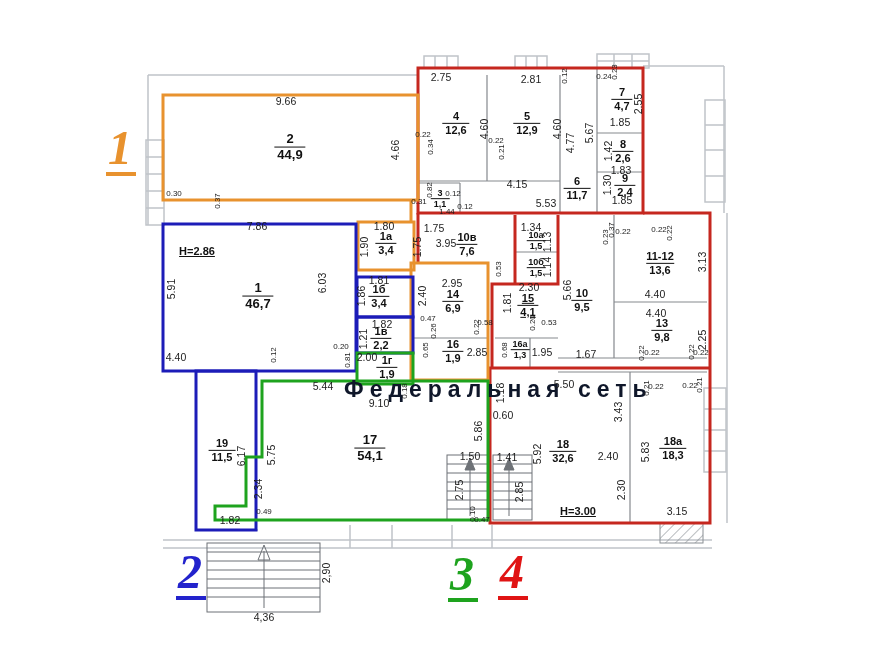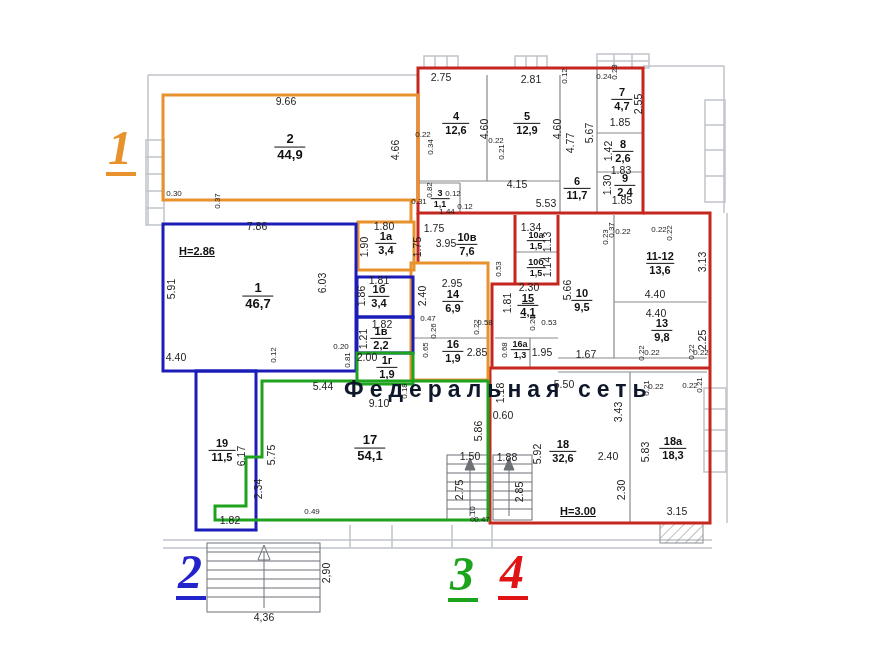--- a/index.html
+++ b/index.html
@@ -231,35 +231,35 @@
       <div class="dim v" style="left: 702px; top: 340px;">2.25</div>
       <div class="dim v s" style="left: 641px; top: 353px;">0.22</div>
       <div class="dim s" style="left: 652px; top: 352px;">0.22</div>
       <div class="dim v s" style="left: 691px; top: 352px;">0.22</div>
       <div class="dim s" style="left: 701px; top: 352px;">0.22</div>
       <div class="dim" style="left: 323px; top: 386px;">5.44</div>
       <div class="dim" style="left: 379px; top: 403px;">9.10</div>
       <div class="dim v" style="left: 271px; top: 455px;">5.75</div>
       <div class="dim v" style="left: 241px; top: 456px;">6.17</div>
       <div class="dim v" style="left: 258px; top: 489px;">2.34</div>
-      <div class="dim s" style="left: 264px; top: 511px; margin-left: 48px;">0.49</div>
+      <div class="dim s" style="left: 264px; top: 511px;">0.49</div>
       <div class="dim" style="left: 230px; top: 520px;">1.82</div>
       <div class="dim v" style="left: 478px; top: 431px;">5.86</div>
       <div class="dim" style="left: 470px; top: 456px;">1.50</div>
       <div class="dim v" style="left: 459px; top: 490px;">2.75</div>
       <div class="dim v s" style="left: 472px; top: 514px;">0.10</div>
       <div class="dim s" style="left: 482px; top: 519px;">0.47</div>
       <div class="dim" style="left: 564px; top: 384px;">5.50</div>
       <div class="dim v" style="left: 500px; top: 393px;">1.18</div>
       <div class="dim" style="left: 503px; top: 415px;">0.60</div>
       <div class="dim v" style="left: 618px; top: 412px;">3.43</div>
       <div class="dim v" style="left: 537px; top: 454px;">5.92</div>
       <div class="dim" style="left: 608px; top: 456px;">2.40</div>
       <div class="dim v" style="left: 621px; top: 490px;">2.30</div>
-      <div class="dim" style="left: 507px; top: 457px;">1.88</div>
+      <div class="dim" style="left: 507px; top: 457px;">1.41</div>
       <div class="dim v" style="left: 519px; top: 492px;">2.85</div>
       <div class="dim v" style="left: 645px; top: 452px;">5.83</div>
       <div class="dim" style="left: 677px; top: 511px;">3.15</div>
       <div class="dim v s" style="left: 646px; top: 388px;">0.21</div>
       <div class="dim s" style="left: 656px; top: 386px;">0.22</div>
       <div class="dim s" style="left: 690px; top: 385px;">0.22</div>
       <div class="dim v s" style="left: 699px; top: 385px;">0.21</div>
       <div class="dim" style="left: 264px; top: 617px;">4,36</div>
       <div class="dim v" style="left: 326px; top: 573px;">2,90</div>
       <div class="note" style="left: 197px; top: 251px;">H=2.86</div>

